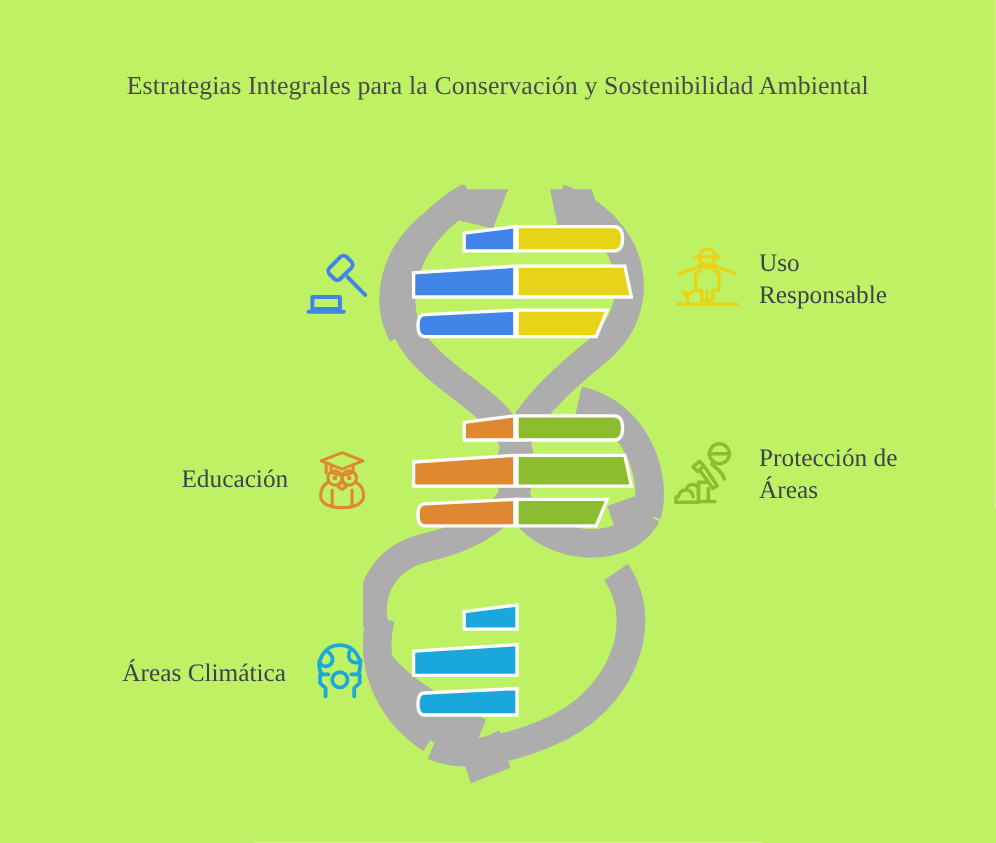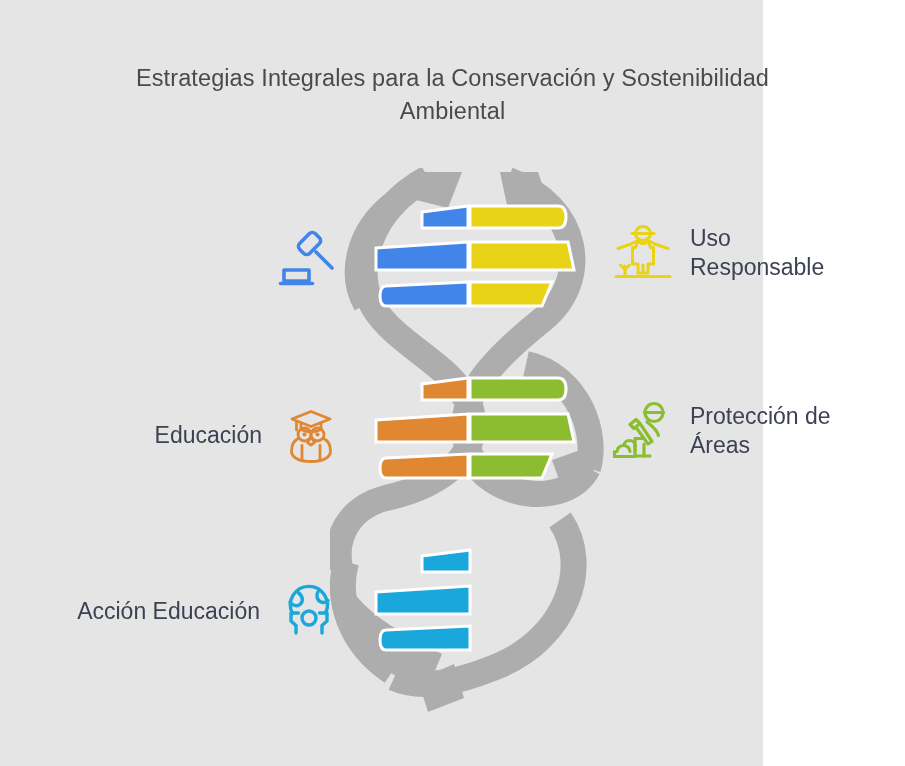--- a/index.html
+++ b/index.html
@@ -10,23 +10,24 @@
   body {
     width: 905px;
     height: 766px;
     font-family: "Liberation Sans", sans-serif;
     color: #3c4252;
     overflow: hidden;
     position: relative;
   }
   .canvas {
     position: relative;
-    width: 763px;
+    width: 905px;
     height: 766px;
-    background: #e5e5e5;
+    background: #bef264;
+    font-family: Liberation Serif, serif;
   }
 
   
   .title {
     position: absolute;
     top: 62px;
     left: 100px;
     width: 705px;
     text-align: center;
     font-size: 23.5px;
@@ -119,21 +120,21 @@
         <circle cx="37.5" cy="30.5" r="2.1" fill="#e08732" stroke="none"></circle>
         <path d="M31 33 L27.5 38.5 L31 41 L34.5 38.5 Z"></path>
         <path d="M18.2 34.5 C13.5 37 11.5 42 11.5 47 C11.5 53 18 57.5 31 57.5 C44 57.5 50.5 53 50.5 47 C50.5 42 48.5 37 43.8 34.5"></path>
         <path d="M22 41.5 L22 55.5"></path>
         <path d="M40 41.5 L40 55.5"></path>
       </g>
     </svg>
   </div>
 
   <div class="item item-left" id="row-accion">
-    <div class="item-label">Acción Educación</div>
+    <div class="item-label">Áreas Climática</div>
     <svg class="item-icon" viewBox="0 0 62 62">
       <g fill="none" stroke="#1aa8dc" stroke-width="3.4" stroke-linecap="round" stroke-linejoin="round">
         <path d="M14.5 33.5 A18.5 18.5 0 1 1 47.5 33"></path>
         <path d="M20 12.5 C25 16 25.5 21 22.5 24 C19 27.5 13.5 25 12 22"></path>
         <path d="M41 10 C38 14 38.5 19.5 42 21.5 C45 23.2 48.5 22.5 50 20.5"></path>
         <circle cx="31" cy="38" r="7"></circle>
         <path d="M20.5 33 L13 33 L13 41 L18 45.5 L18 53"></path>
         <path d="M41.5 33 L49 33 L49 41 L44 45.5 L44 53"></path>
       </g>
     </svg>

